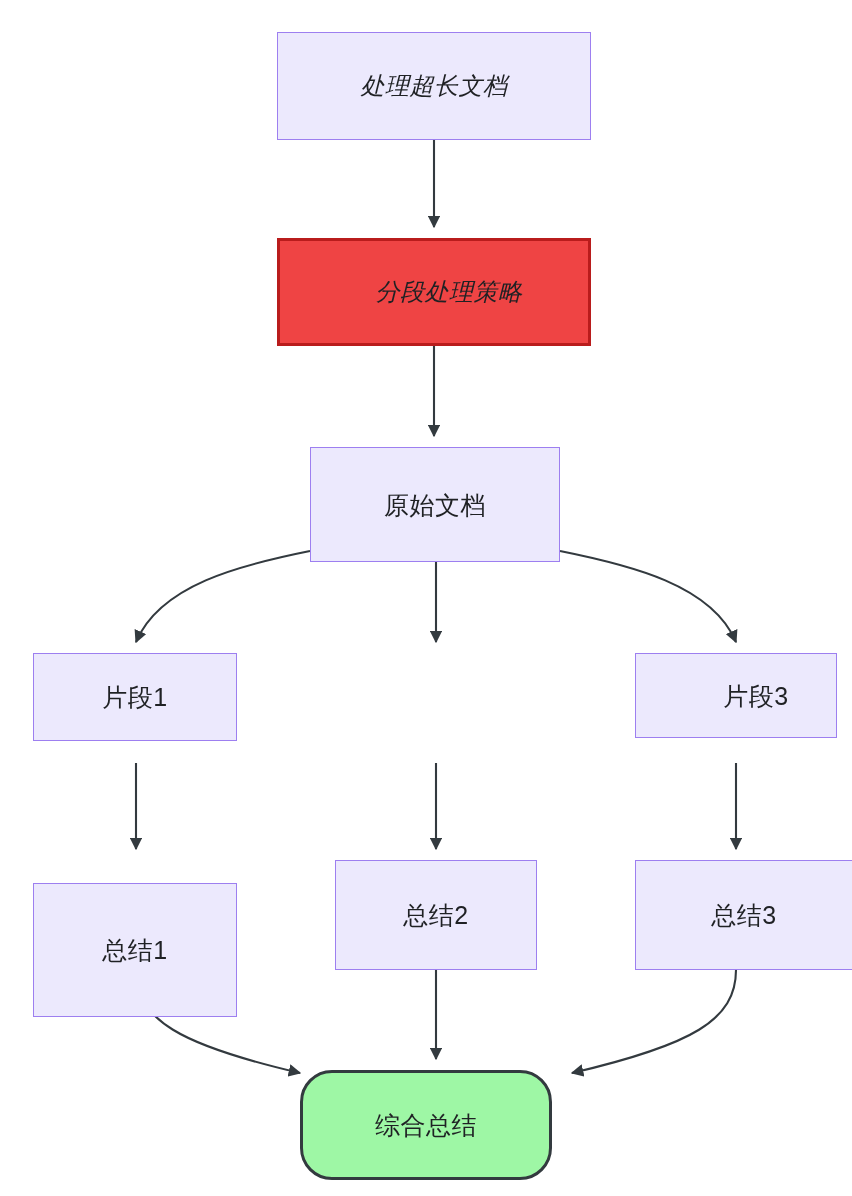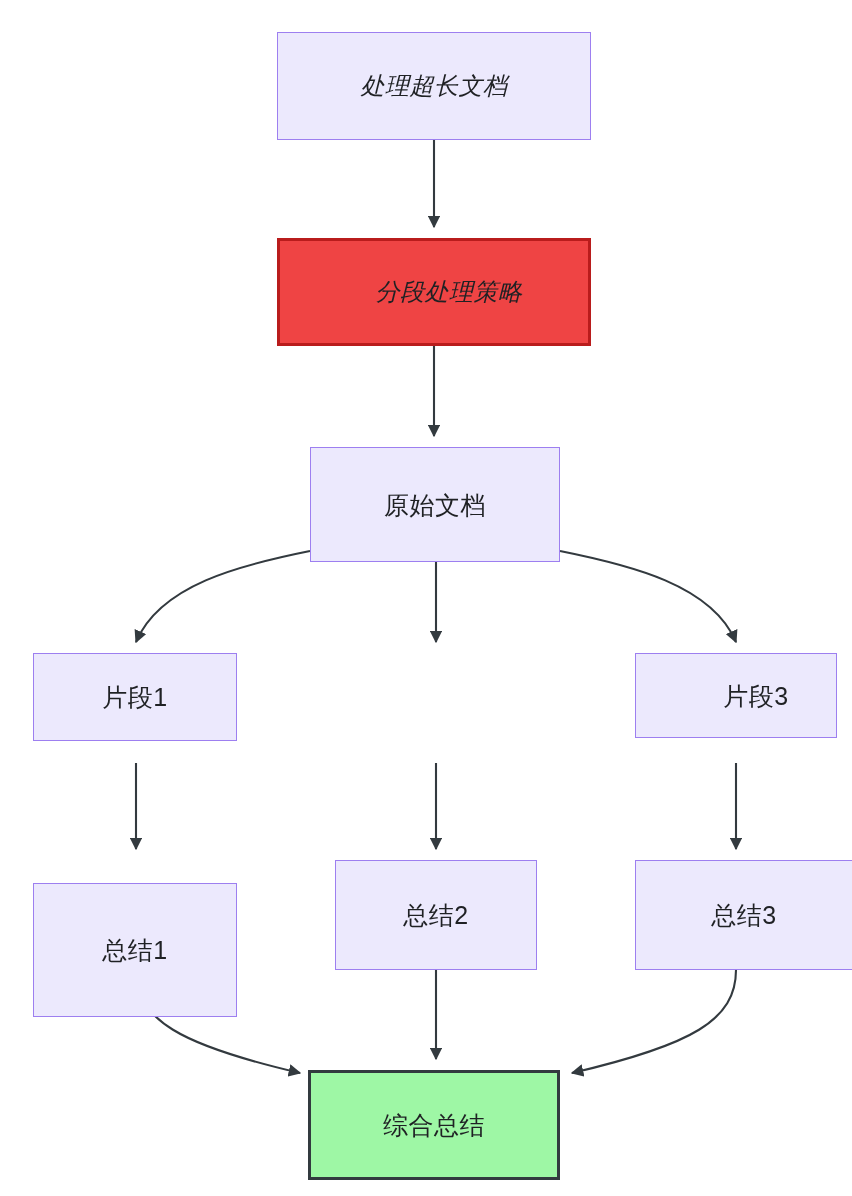--- a/index.html
+++ b/index.html
@@ -122,17 +122,17 @@
   </div>
 
   <div class="node node-normal" style="left:335px; top:860px; width:202px; height:110px;justify-content:center;">
     <span class="node-label fs-25">总结2</span>
   </div>
 
   <div class="node node-normal" style="left:635px; top:860px; width:218px; height:110px;">
     <span class="node-label fs-25">总结3</span>
   </div>
 
-  <div class="node node-result" style="left:308px; top:1070px; width:252px; height:110px;">
+  <div class="node node-result" style="left:300px; top:1070px; width:252px; height:110px;border-radius:32px;">
     <span class="node-label fs-25">综合总结</span>
   </div>
 
 </div>
 
 </body></html>

